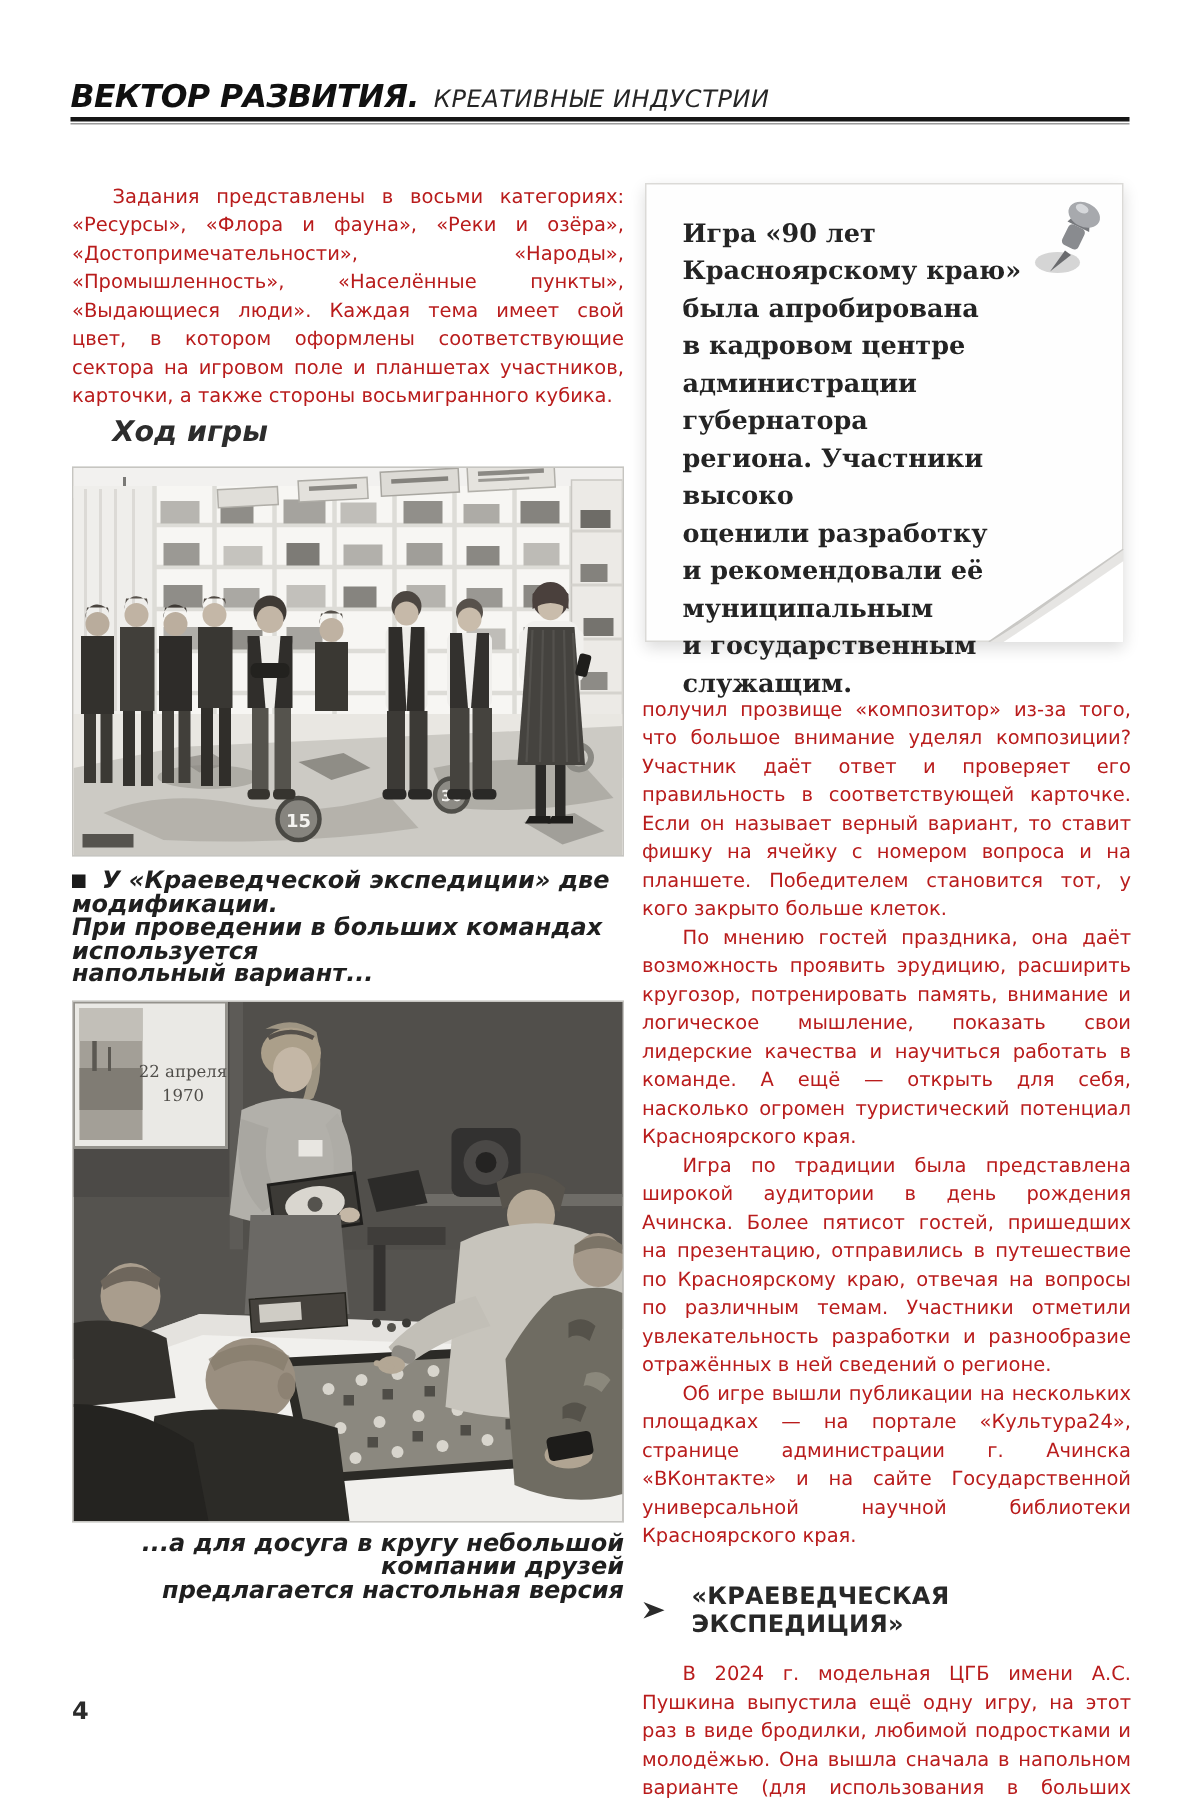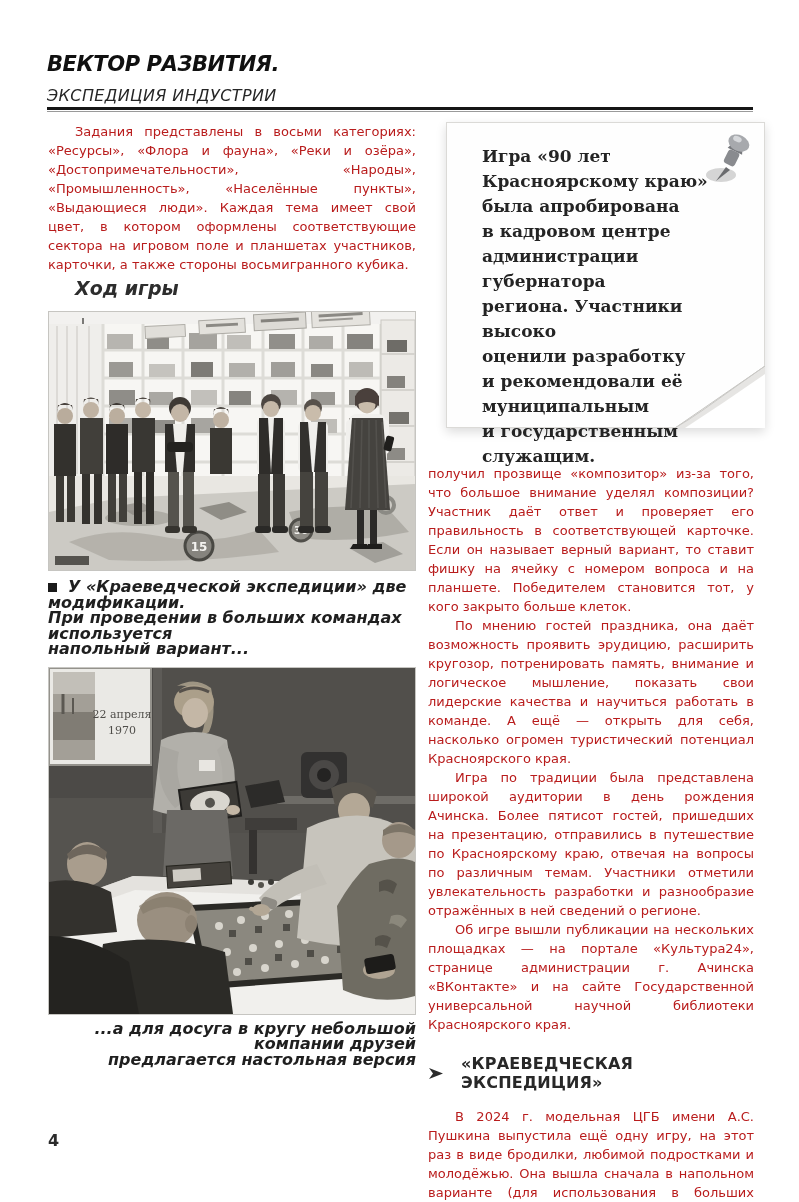--- a/index.html
+++ b/index.html
@@ -3,42 +3,42 @@
 <meta charset="utf-8">
 <style>
   html,body { margin:0; padding:0; background:#ffffff; }
   .page {
     position:relative; width:799px; height:1202px; background:#ffffff;
     font-family:"DejaVu Sans","Liberation Sans",sans-serif; color:#3d3d3d;
     overflow:hidden;
   }
   
   .hdr { position:absolute; left:47px; top:52px; width:706px; }
-  .hdr-line { display:flex; align-items:baseline; gap:10px; font-style:italic; white-space:nowrap;flex-direction:column; }
+  .hdr-line { display:flex; align-items:baseline; gap:10px; font-style:italic; white-space:nowrap; }
   .ht-bold { font-size:21px; font-weight:bold; color:#101010; letter-spacing:-0.4px; }
   .ht-light { font-size:16px; color:#262626; letter-spacing:0.4px; }
   .rule { margin-top:2px; border-top:3px solid #161616; }
   .rule::after { content:""; display:block; height:1px; background:#9a9a9a; margin-top:1px; }
   
   .col-left  { position:absolute; left:48px;  top:122px; width:368px; }
   .col-right { position:absolute; left:428px; top:122px; width:326px; }
   .body { margin:0; font-size:13px; line-height:19px; text-align:justify; color:#b91c1c; }
   .indent { text-indent:27px; }
   .subhead { margin:3px 0 2px; padding-left:27px; font-size:19px; font-weight:bold; font-style:italic; color:#2d2d2d; }
   
   .photo { line-height:0; border:1px solid #c6c5c1; background:#e8e7e3; }
   .photo1 { margin-top:12px; }
   .photo2 { margin-top:10px; }
   .caption { margin-top:8px; font-size:16px; line-height:15.5px; font-weight:bold; font-style:italic; color:#1f1f1f; white-space:pre-line; }
   .cap1 .sq { display:inline-block; width:9px; height:9px; background:#1b1b1b; margin-right:11px; }
   .cap2 { margin-top:6px; text-align:right; }
   
   .note {
-    position:relative; box-sizing:border-box; margin-left:18px;
-    width:319px; height:306px; padding:21px 24px 0 35px;
+    position:relative; box-sizing:border-box; margin-left:2px;
+    width:319px; height:306px; padding:21px 24px 0 24px;
     background:#fefefe; border:1px solid #dbdad7;
     box-shadow:0 4px 10px rgba(0,0,0,0.14);
     margin-bottom:36px;
   }
   .note-text {
     font-family:"DejaVu Serif","Liberation Serif",serif; font-weight:bold;
     font-size:17px; line-height:25px; color:#242424; white-space:pre-line;
   }
   .pin { position:absolute; top:6px; right:8px; }
   .curl { position:absolute; right:-1px; bottom:-1px; }
@@ -49,21 +49,21 @@
   .pagenum { position:absolute; left:48px; top:1131px; font-size:16px; font-weight:bold; color:#2b2b2b; }
 </style>
 </head>
 <body>
 
 <div class="page">
 
   <div class="hdr">
     <div class="hdr-line">
       <span class="ht-bold">ВЕКТОР РАЗВИТИЯ.</span>
-      <span class="ht-light">ЭКСПЕДИЦИЯ ИНДУСТРИИ</span>
+      <span class="ht-light">КРЕАТИВНЫЕ ИНДУСТРИИ</span>
     </div>
     <div class="rule"></div>
   </div>
 
   <div class="col-left">
     <p class="body indent">Задания представлены в восьми категориях: «Ресурсы», «Флора и фауна», «Реки и озёра», «Достопримечательности», «Народы», «Промышленность», «Населённые пункты», «Выдающиеся люди». Каждая тема имеет свой цвет, в котором оформлены соответствующие сектора на игровом поле и планшетах участников, карточки, а также стороны восьмигранного кубика.</p>
     <div class="subhead">Ход игры</div>
 
     <div class="photo photo1">
       <svg width="366" height="258" viewBox="0 0 366 258" xmlns="http://www.w3.org/2000/svg">

